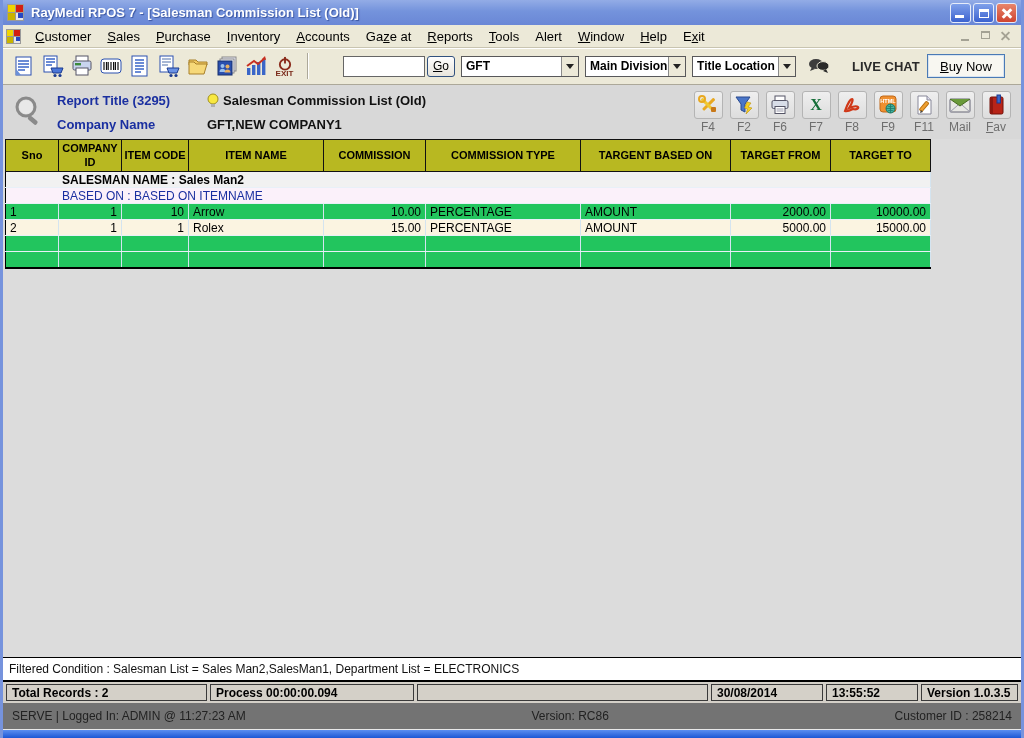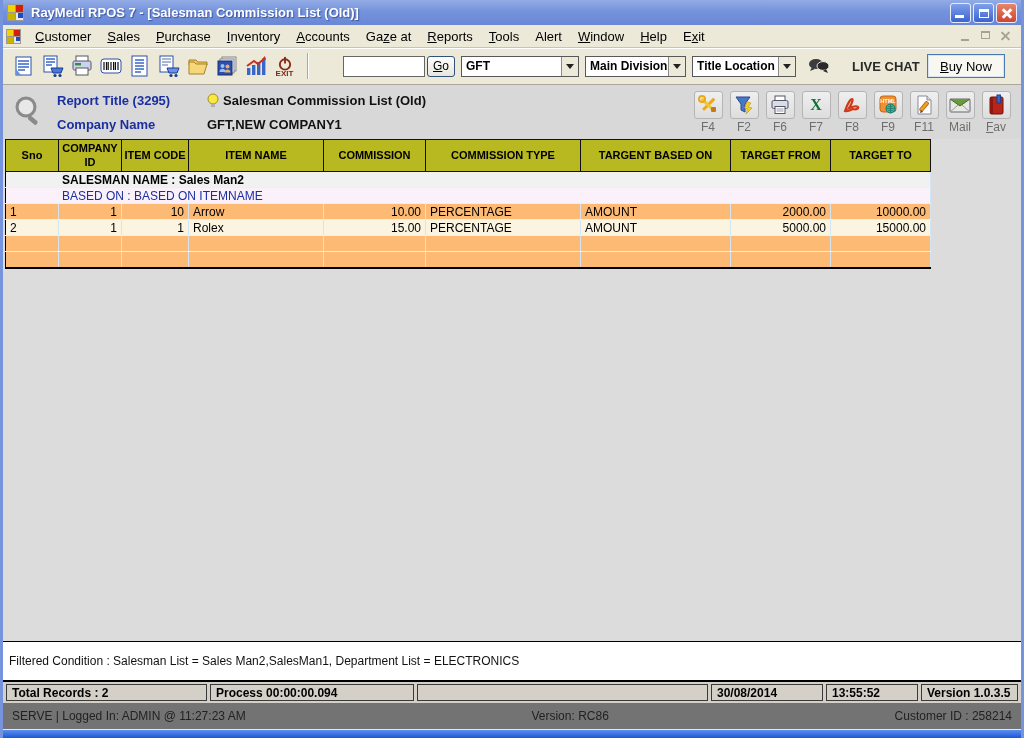--- a/index.html
+++ b/index.html
@@ -70,33 +70,33 @@
   .rvalue { color:#111; font-weight:bold; font-size:13px; display:flex; align-items:center; gap:4px;}
   .ractions { margin-left:auto; display:flex; gap:2px; align-items:flex-start; padding-right:2px;}
   .raction { width:34px; display:flex; flex-direction:column; align-items:center; cursor:pointer; }
   .raction .ric { width:29px; height:28px; border:1px solid #b4b4b4; border-radius:3px;
     background:linear-gradient(#efefef,#dddddd); display:flex; align-items:center; justify-content:center; }
   .raction .rlab { font-size:12px; color:#6e6e6e; margin-top:1px; }
 
   
   .content { flex:1 1 auto; background:#dcdcdc; overflow:hidden; }
   table.grid { border-collapse:collapse; table-layout:fixed; width:925px; margin-left:2px;
-    background:#fdba74; border:1px solid #000; border-bottom:2px solid #000; }
+    background:#22c55e; border:1px solid #000; border-bottom:2px solid #000; }
   table.grid th { background:#b8b821; color:#000; font-size:11px; font-weight:bold;
     border:1px solid #111; height:32px; padding:1px 2px; line-height:1.25; text-align:center; }
   table.grid td { font-size:12px; height:16px; padding:0 4px; border-right:1px solid #d4e4f0;
     border-bottom:1px solid #e8f0f8; white-space:nowrap; overflow:hidden; }
   tr.grp1 td { background:#f1f1f1; font-weight:bold; color:#000; padding-left:56px; }
   tr.grp2 td { background:#fbf1fa; font-weight:normal; color:#1a2fa0; padding-left:56px; }
   tr.data2 td { background:#fbf4e1; }
   td.num { text-align:right; }
 
   
   .filteredbar { flex:0 0 18px; background:#fff; border-top:1px solid #000; border-bottom:1px solid #000;
-    font-size:12px; color:#111; display:flex; align-items:center; padding:12px 6px; white-space:nowrap;}
+    font-size:12px; color:#111; display:flex; align-items:center; padding:4px 6px; white-space:nowrap;}
   .statusbar { flex:0 0 22px; background:#d4d0c8; border-top:1px solid #000; display:flex;
     padding:2px 3px; gap:3px; }
   .scell { border:1px solid #3a3a3a; font-size:12px; font-weight:bold; color:#000;
     display:flex; align-items:center; padding:0 5px; white-space:nowrap; }
   .scell.c1{flex:0 0 201px;} .scell.c2{flex:0 0 204px;} .scell.c3{flex:1 1 auto;}
   .scell.c4{flex:0 0 112px;} .scell.c5{flex:0 0 92px;} .scell.c6{flex:0 0 97px;}
   .servebar { flex:0 0 26px; background:#737373; display:flex; align-items:center;
     font-size:12px; color:#222; padding:0 9px; }
   .servebar .mid { flex:1; text-align:center; }
   .bluestrip { flex:0 0 9px; background:linear-gradient(#5b8ef0,#1c57d4); border-top:1px solid #e8e8e8; }

